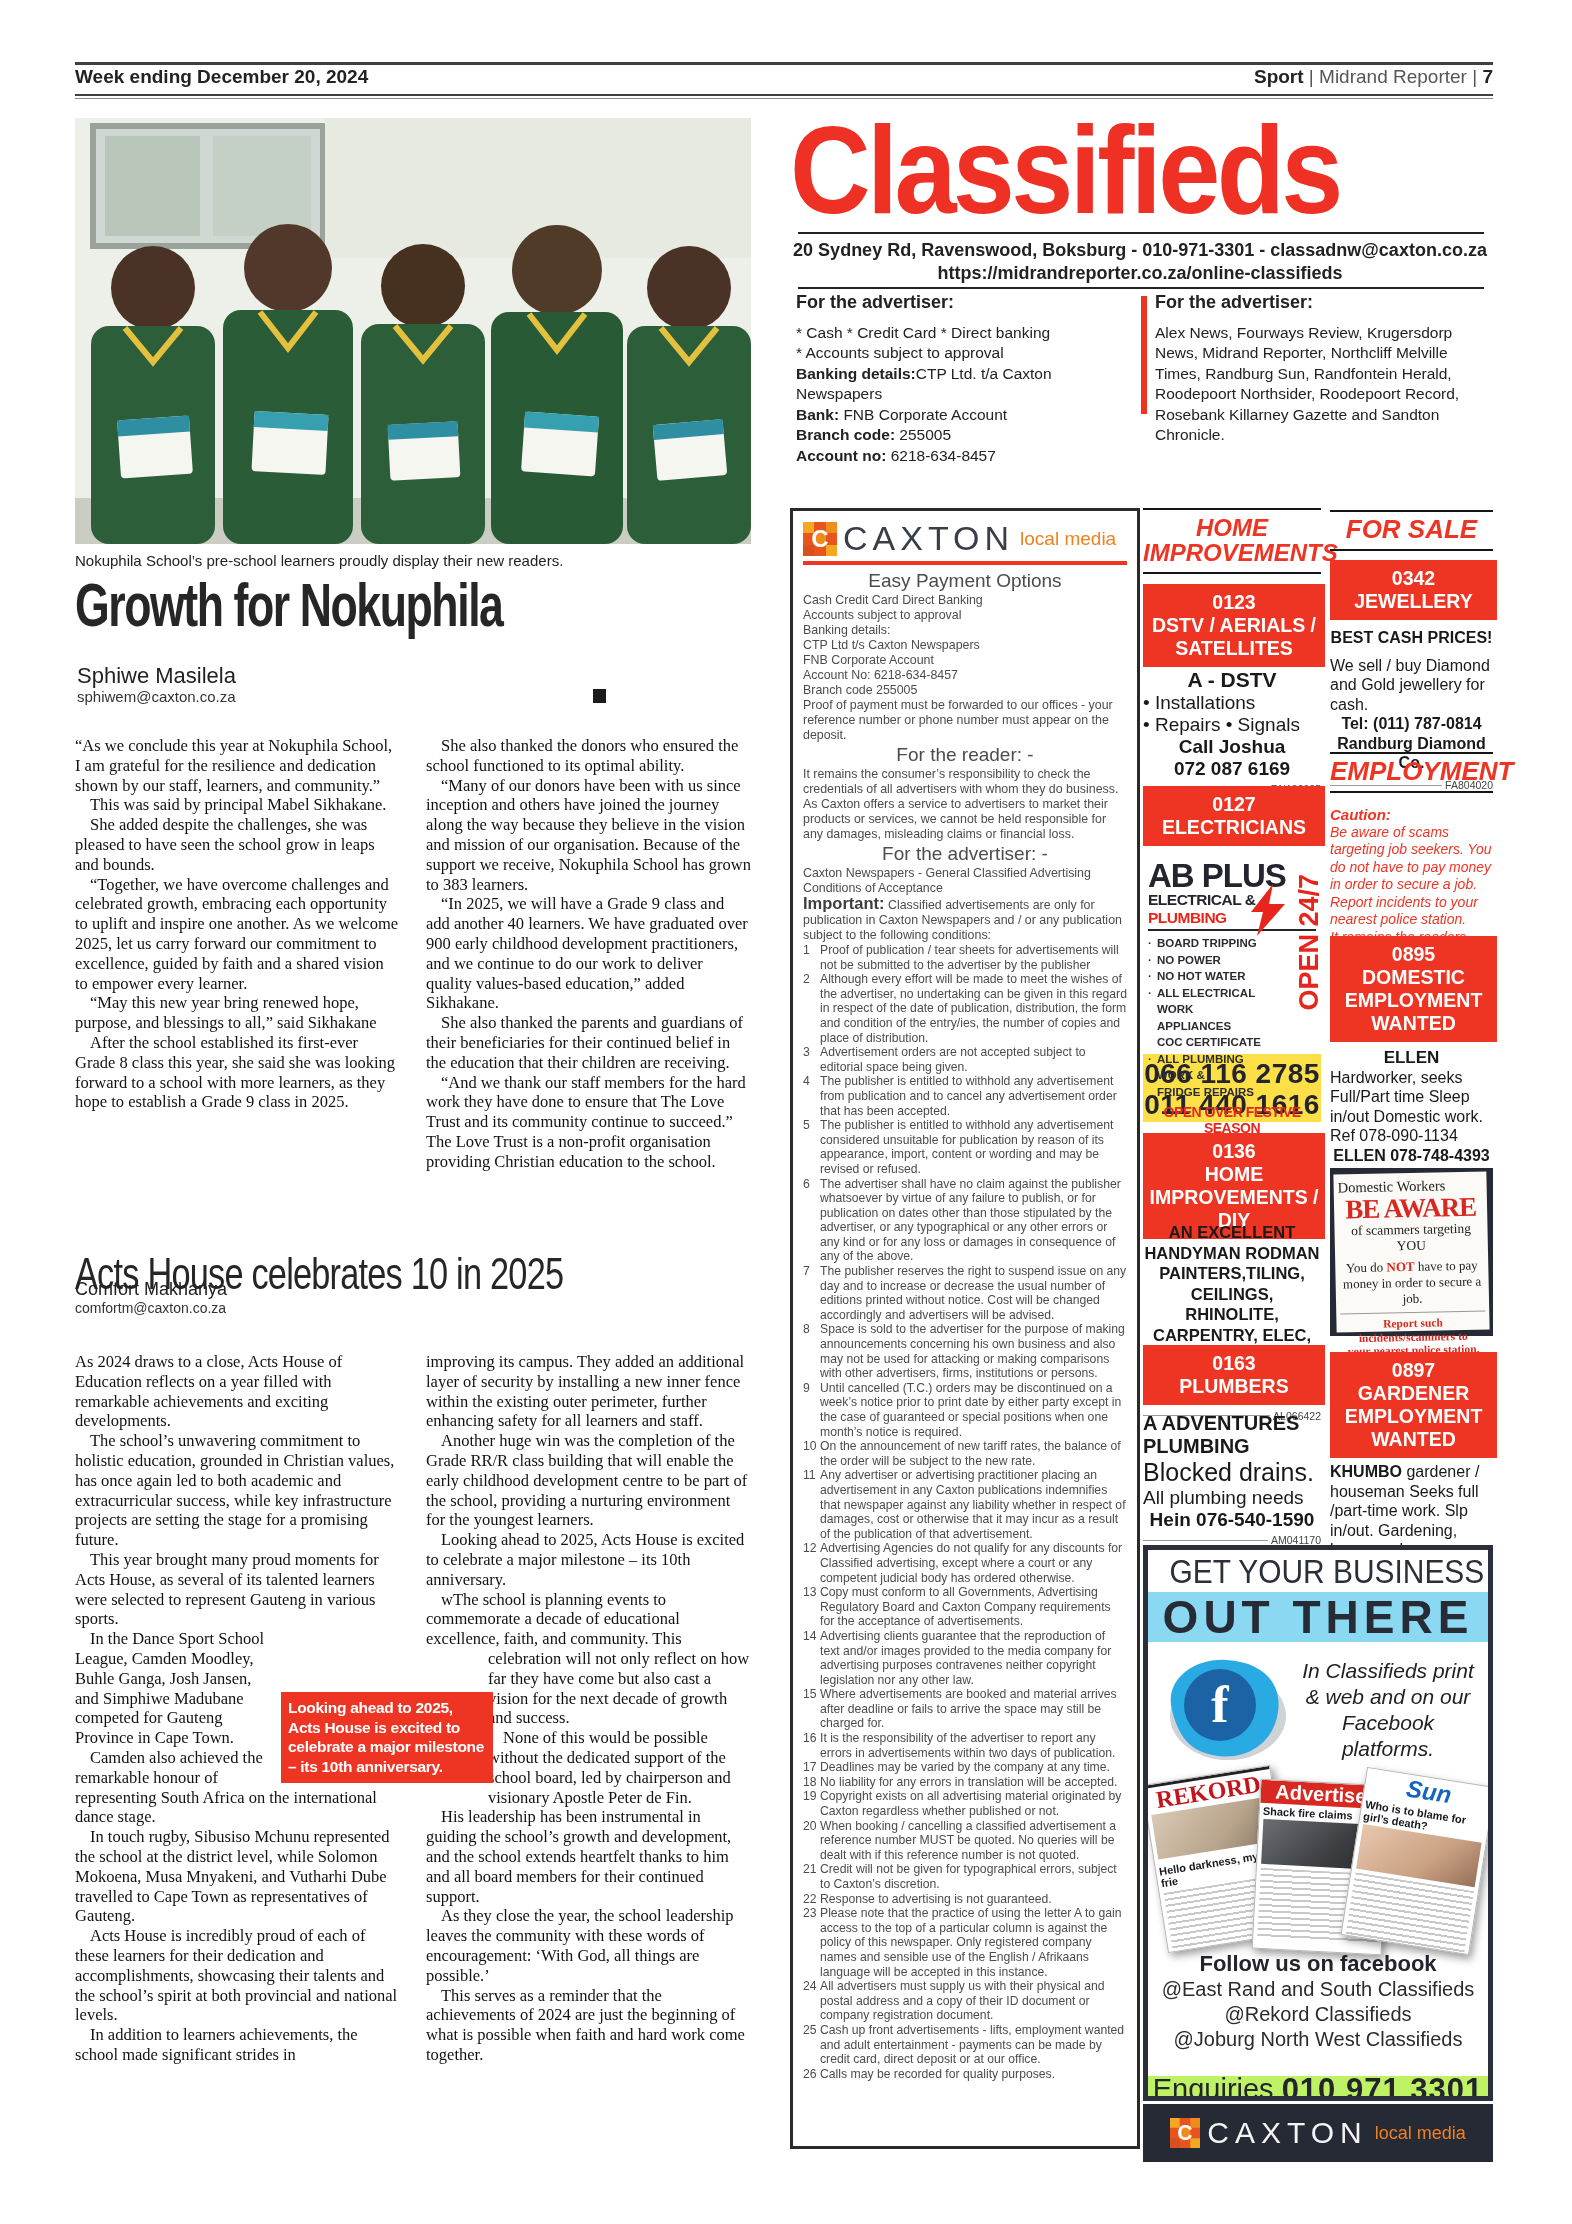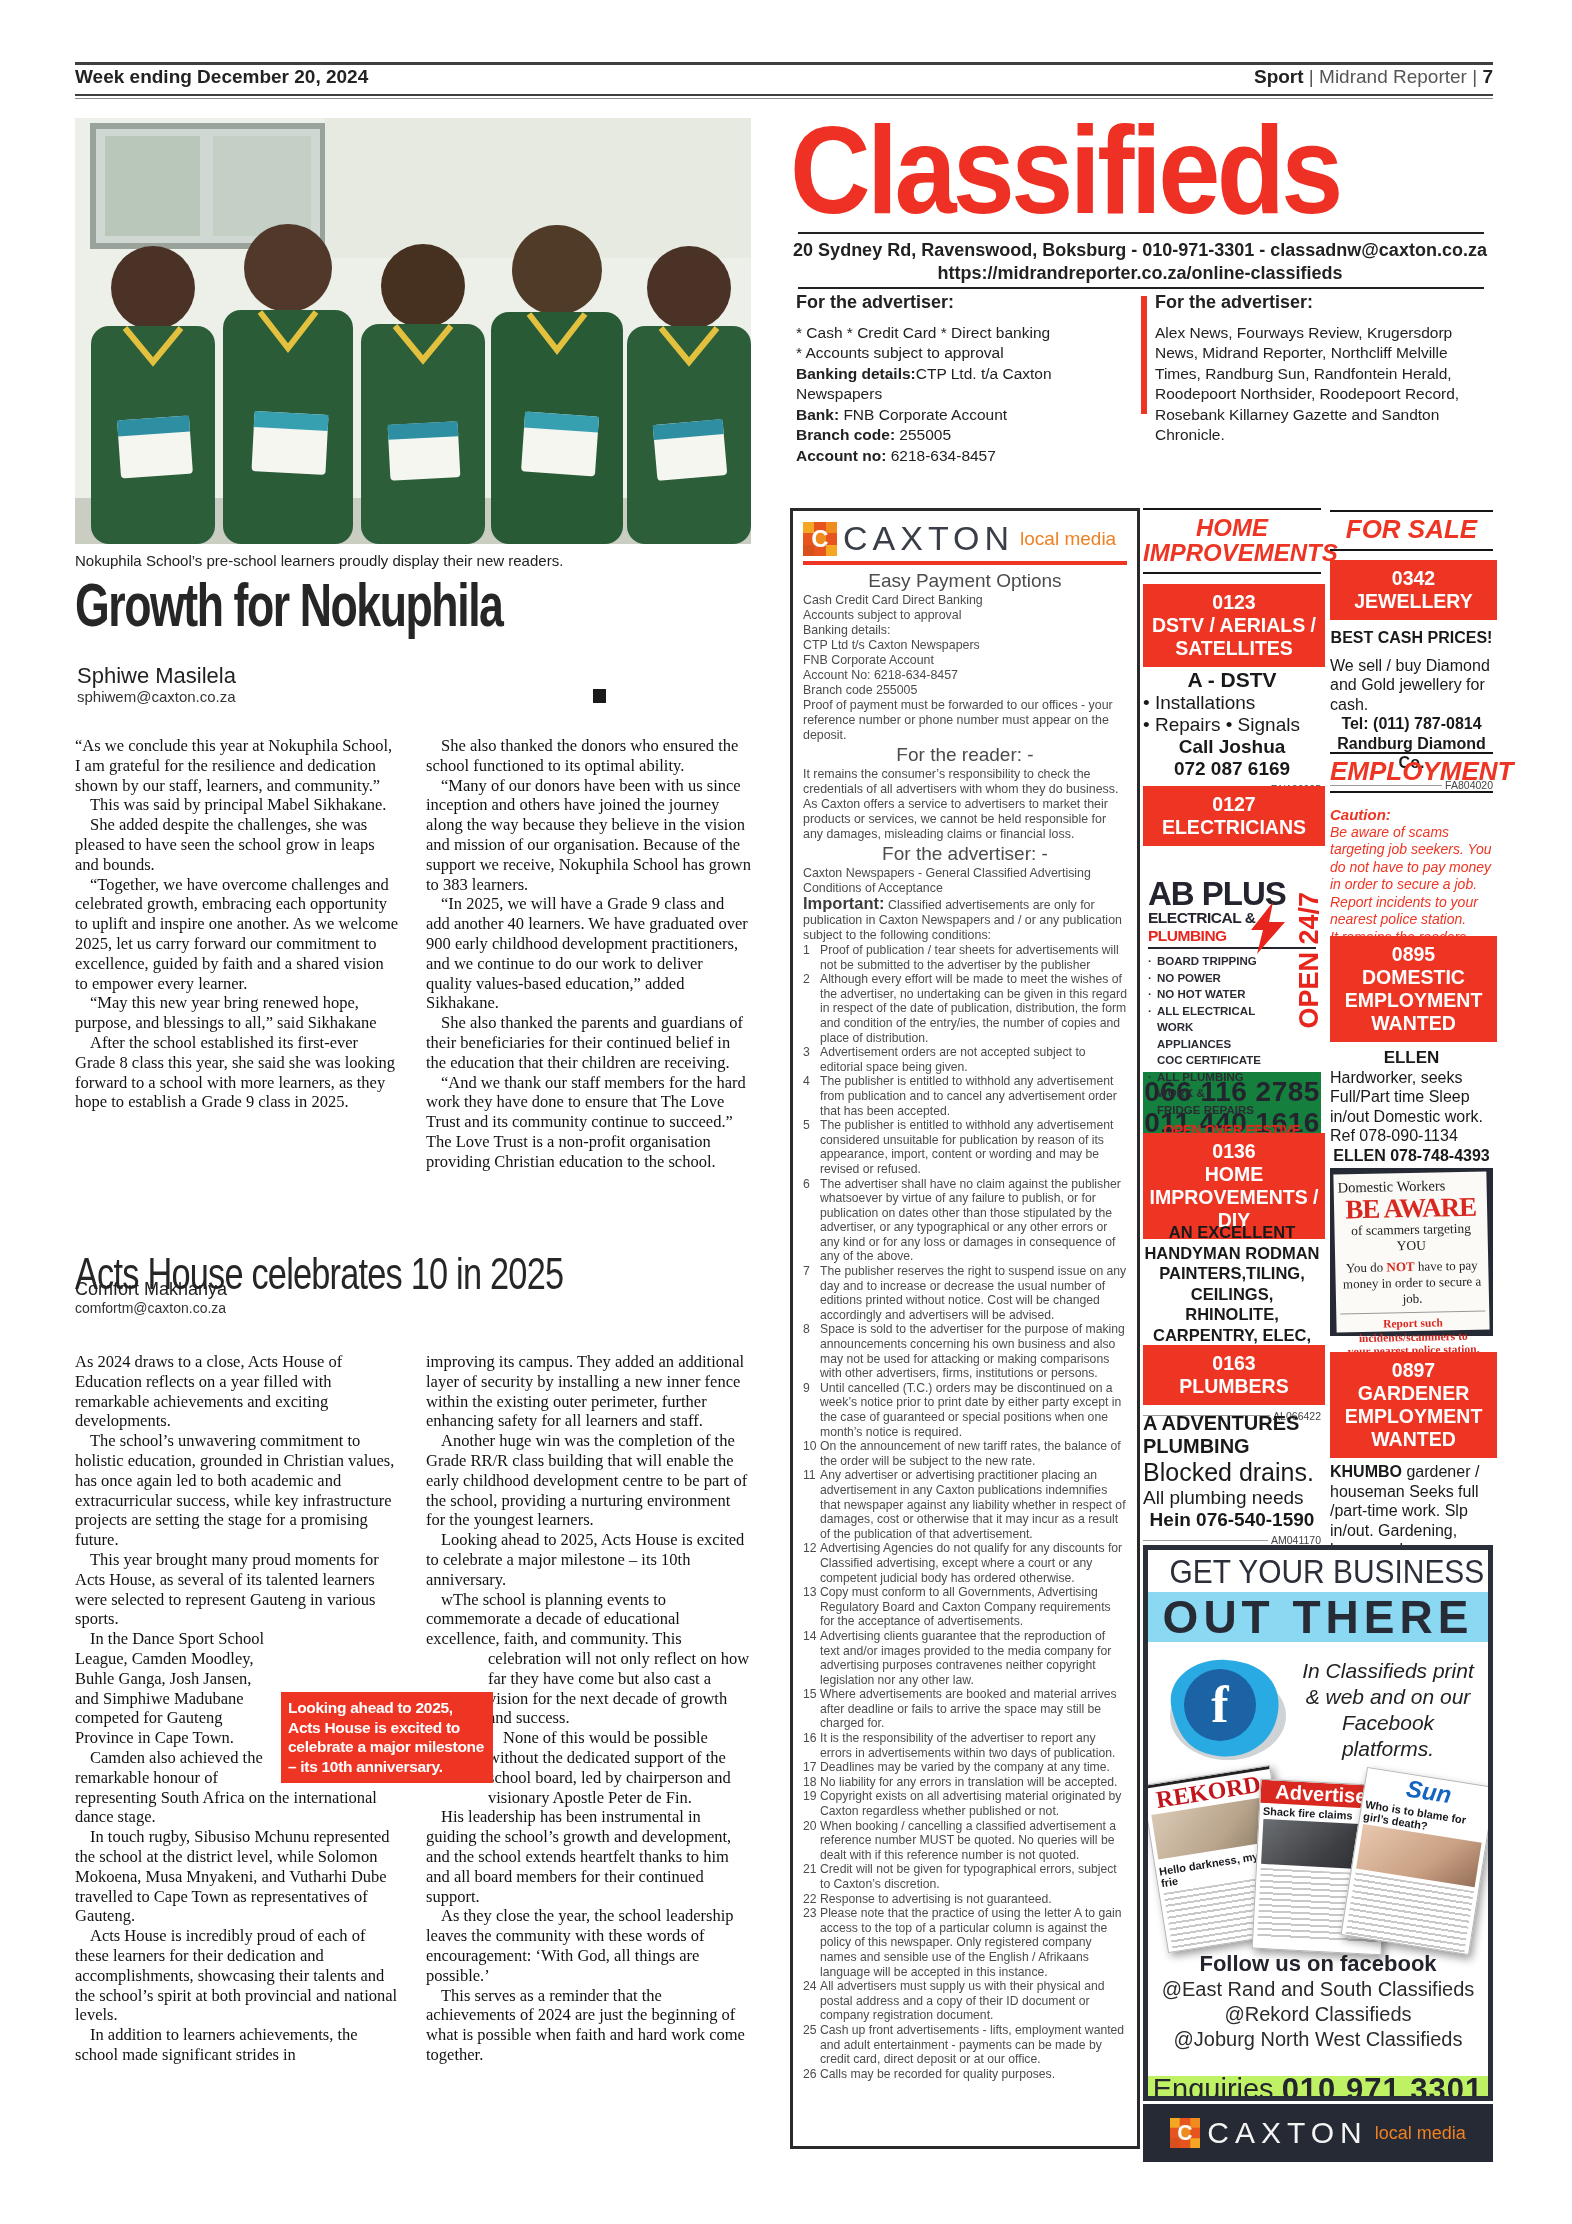--- a/index.html
+++ b/index.html
@@ -76,21 +76,21 @@
   .ad .ctr{text-align:center;}
   .ref-row{display:flex;align-items:center;margin-top:3px;}
   .ref-row .ln{flex:1;height:1px;background:#9a9a9a;}
   .ref-row .rf{font-size:10.5px;color:#444;margin-left:3px;}
 
   
   #home-head{left:1143px;top:508px;width:178px;font-size:24px;padding:5px 0 7px;}
   #cat0123{left:1143px;top:584px;width:178px;}
   #ad-dstv{left:1143px;top:668px;width:178px;}
   #cat0127{left:1143px;top:786px;width:178px;}
-  #abplus{left:1143px;top:856px;width:178px;height:266px;background:#15803d;box-sizing:border-box;margin-top:18px;}
+  #abplus{left:1143px;top:856px;width:178px;height:266px;background:#fde047;box-sizing:border-box;}
   #abplus .panel{position:relative;background:#fff;height:198px;padding:4px 5px;box-sizing:border-box;}
   .ab-name{font-size:33px;font-weight:bold;color:#23242e;letter-spacing:-1px;line-height:.95;}
   .ab-sub{font-size:15.5px;font-weight:bold;color:#23242e;letter-spacing:-.5px;border-bottom:2px solid #23242e;padding-bottom:2px;margin-bottom:4px;}
   .ab-sub .rd{color:#e8251d;}
   .abi{display:flex;font-size:11.5px;font-weight:bold;color:#2b2b33;line-height:16.5px;width:118px;}
   .abi .abm{width:9px;flex:none;}
   #open247{position:absolute;right:-2px;top:18px;color:#e8251d;font-weight:bold;font-size:27px;writing-mode:vertical-rl;transform:rotate(180deg);letter-spacing:0px;line-height:1;}
   #bolt{position:absolute;right:34px;top:28px;}
   .ab-festive{font-size:14px;font-weight:bold;color:#e8251d;text-align:center;letter-spacing:-.5px;margin-top:4px;}
   .ab-phones{font-size:28px;font-weight:bold;color:#23242e;text-align:center;line-height:1.1;margin-top:5px;letter-spacing:.5px;}

